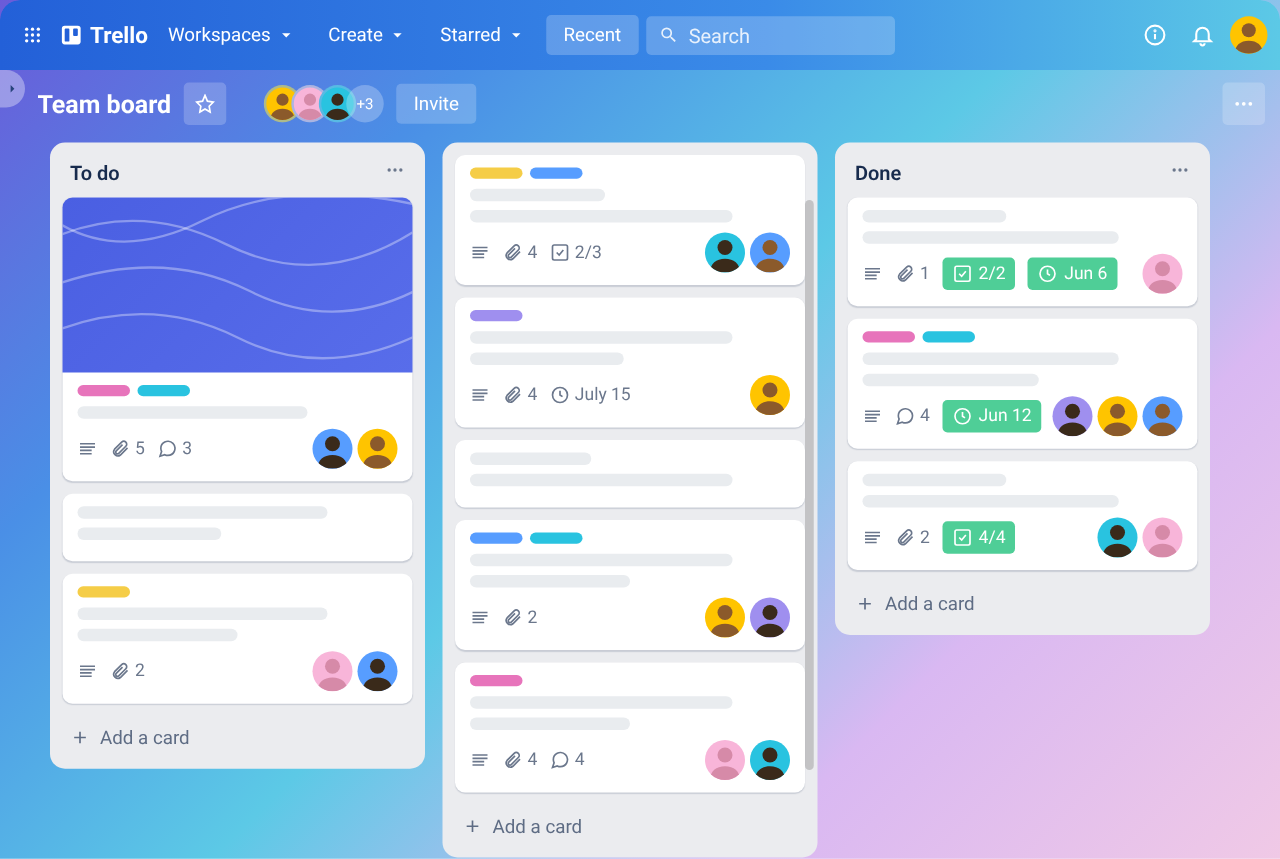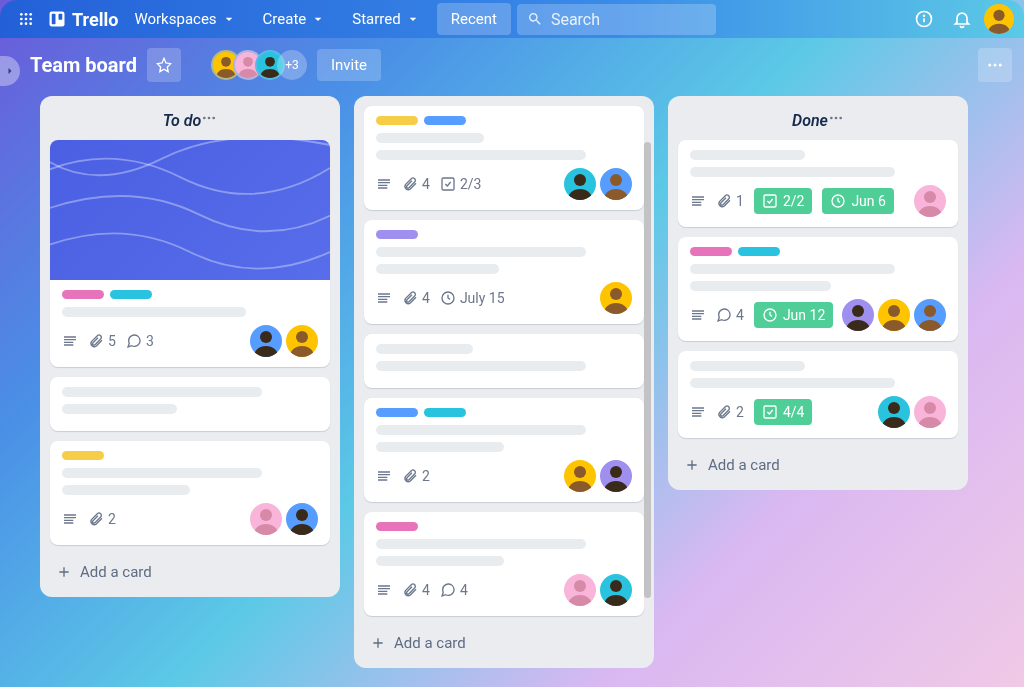--- a/index.html
+++ b/index.html
@@ -7,21 +7,21 @@
 body {
   width: 1024px;
   height: 687px;
   background: linear-gradient(135deg, #6b5bd9 0%, #4a8fe6 25%, #5cc9e6 50%, #d9b8f2 75%, #f0c9e6 100%);
   overflow: hidden;
   border-radius: 16px;
   position: relative;
 }
 
 .topbar {
-  height: 38px;
+  height: 56px;
   background: linear-gradient(90deg, #2360d8 0%, #3a8be8 60%, #5cc9e6 100%);
   display: flex;
   align-items: center;
   padding: 0 10px;
   gap: 6px;
   color: #fff;
   border-top-left-radius: 16px;
   border-top-right-radius: 16px;
 }
 
@@ -172,23 +172,22 @@
   top: 46px;
   bottom: 70px;
   width: 7px;
   background: rgba(120,120,120,.35);
   border-radius: 4px;
 }
 
 .list-header {
   display: flex;
   align-items: center;
-  justify-content: center;
+  justify-content: space-between;
   padding: 4px 6px 10px;
-  font-style: italic;
 }
 .list-title { font-size: 16px; font-weight: 600; color: #172b4d; }
 .list-menu { color: #6b778c; cursor: pointer; font-size: 16px; }
 
 .card {
   background: #fff;
   border-radius: 8px;
   box-shadow: 0 1px 1px rgba(9,30,66,.15);
   padding: 10px 12px 10px;
   margin-bottom: 10px;

